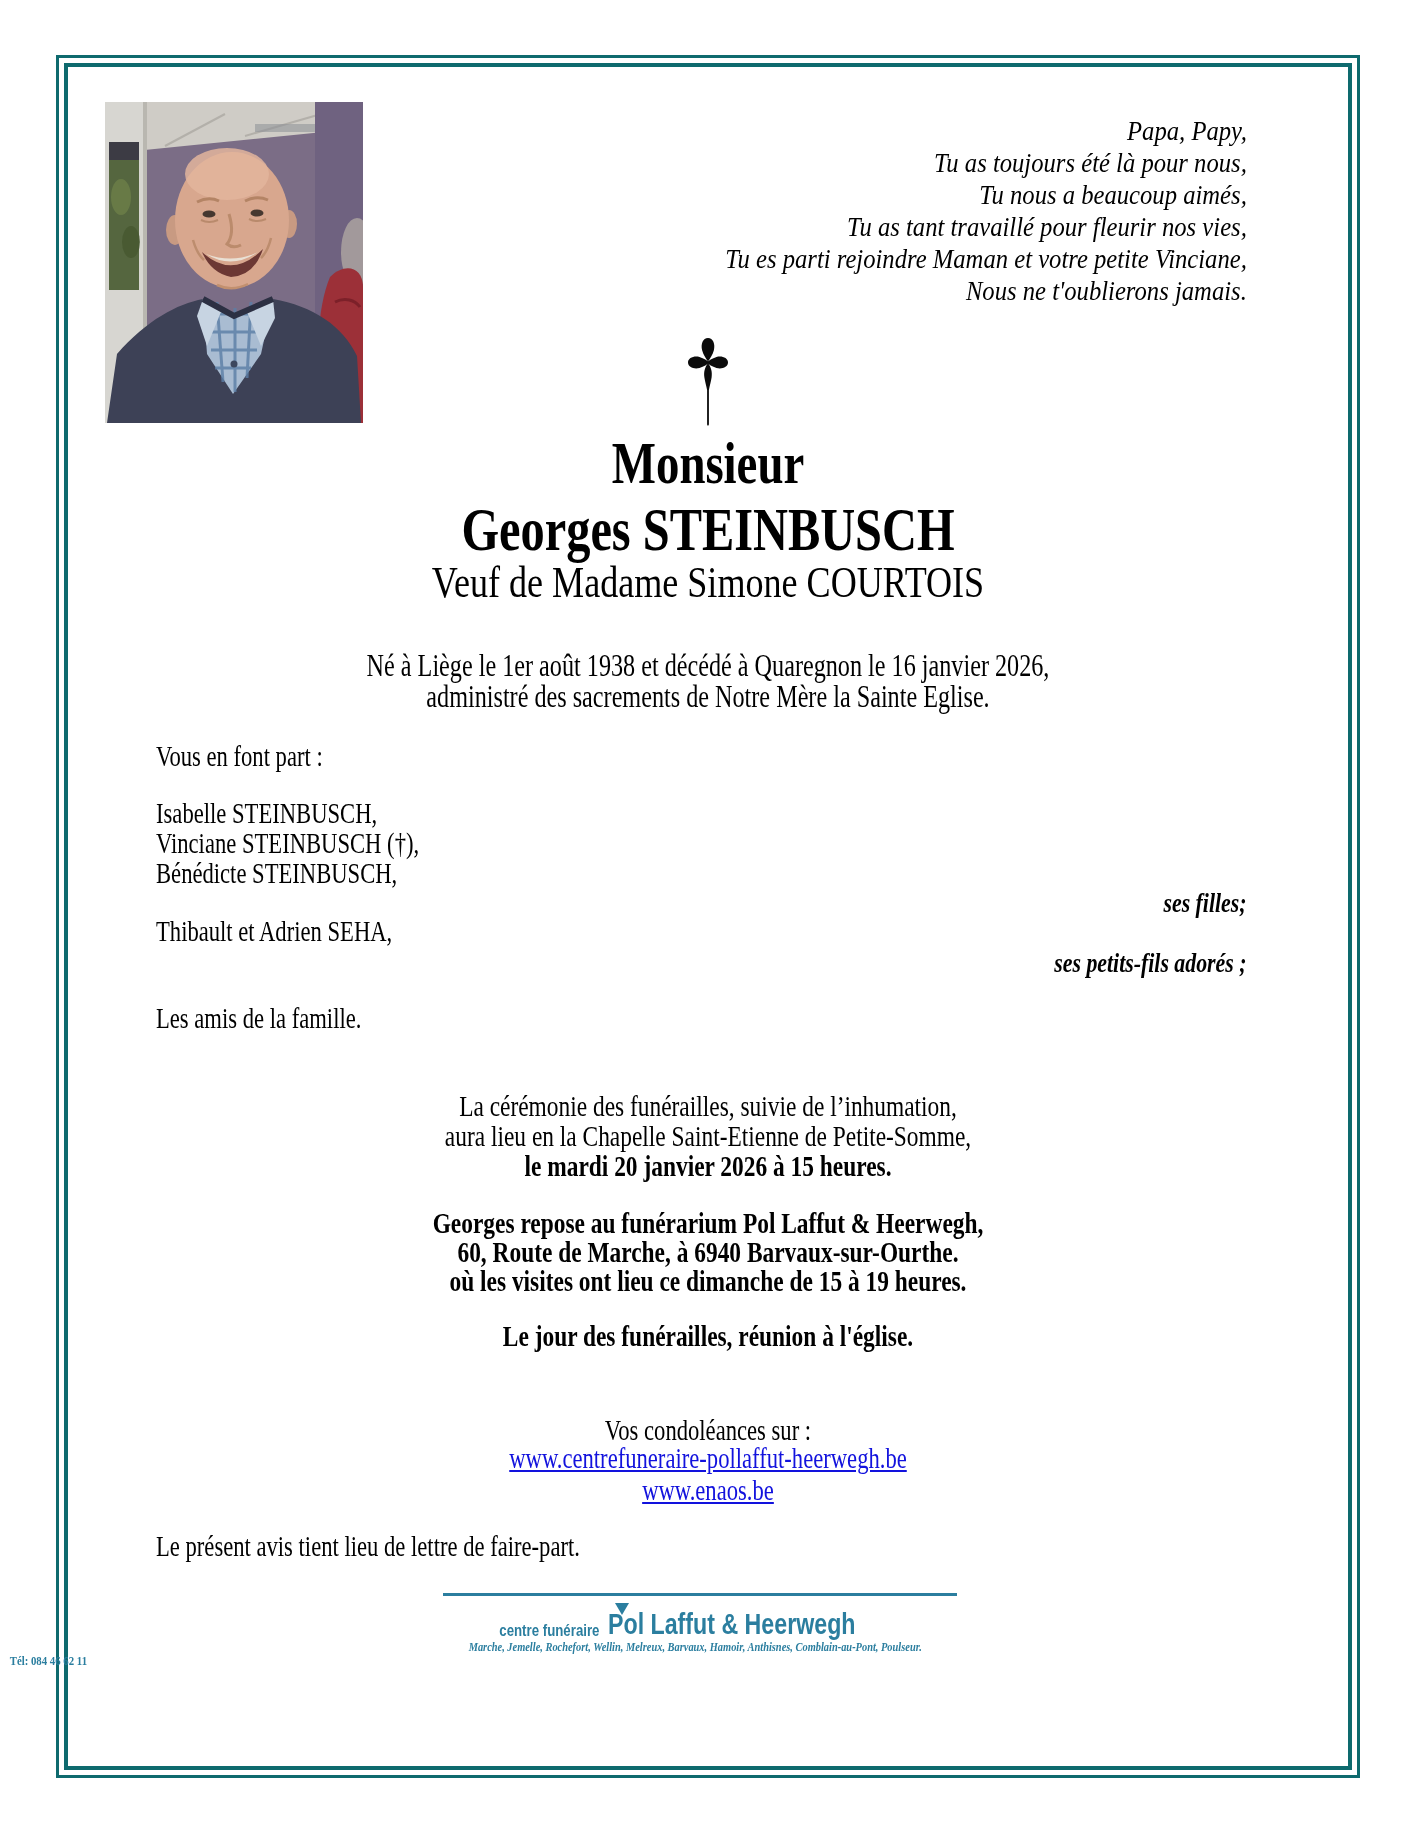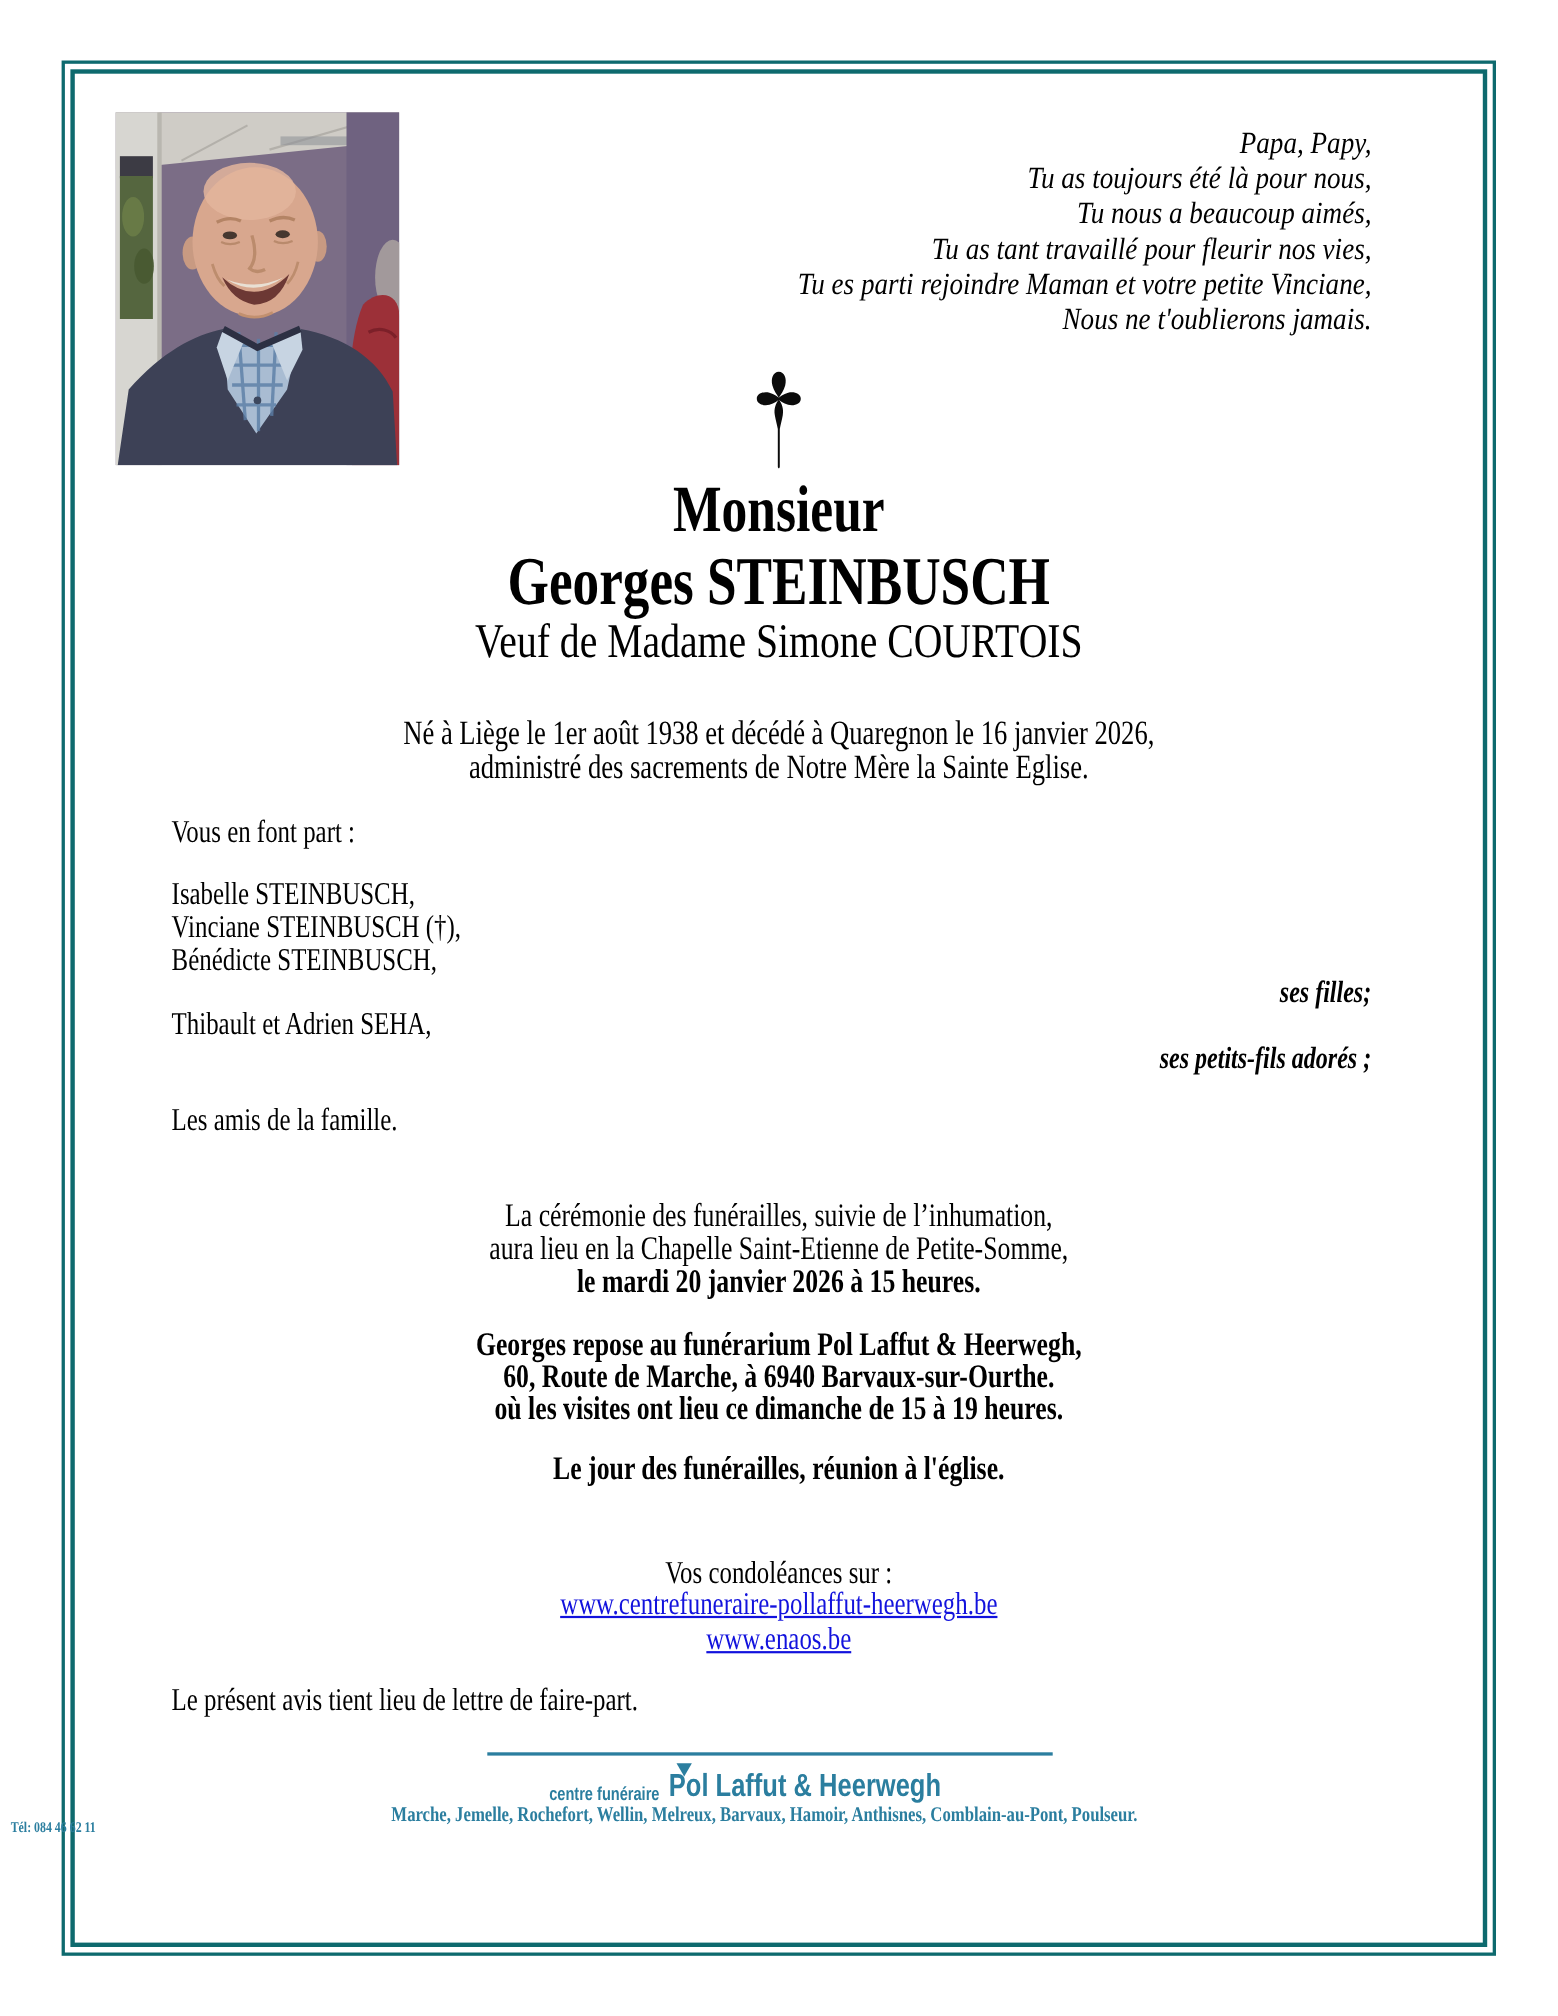--- a/index.html
+++ b/index.html
@@ -43,22 +43,22 @@
   
   .footer-rule{top:1593px;left:443px;width:514px;height:3px;background:var(--logo,#2b7e9f);}
   .footer-triangle{top:1603px;left:615px;width:0;height:0;
      border-left:7px solid transparent;border-right:7px solid transparent;
      border-top:12px solid var(--logo,#2b7e9f);}
   .brand-row{top:1608px;left:0;right:28px;display:flex;justify-content:center;
      align-items:flex-end;gap:9px;color:var(--logo,#2b7e9f);
      font-family:"Liberation Sans", sans-serif;}
   .brand-prefix{font-size:17px;font-weight:bold;transform:scaleX(.78);transform-origin:100% 100%;}
   .brand-name{font-size:29px;font-weight:bold;letter-spacing:0px;transform:scaleX(.8);transform-origin:0 100%;}
-  .towns{top:1639px;left:0;right:26px;text-align:center;font-size:19px;font-weight:bold;
-     color:var(--logo,#2b7e9f);}
+  .towns{top:1639px;left:0;right:26px;text-align:center;font-size:13px;font-weight:bold;
+     color:var(--logo,#2b7e9f);font-style:italic;}
   .townsin{display:inline-block;transform:scaleX(.8);transform-origin:50% 0;}
   .phone{top:1653px;left:0;right:26px;text-align:left;font-size:13.5px;font-weight:bold;
      color:var(--logo,#2b7e9f);}
   .portrait{left:105px;top:102px;width:258px;height:321px;}
   .cross{left:686px;top:336px;width:44px;height:94px;}
 </style>
 </head>
 <body>
 
 <div class="page">

